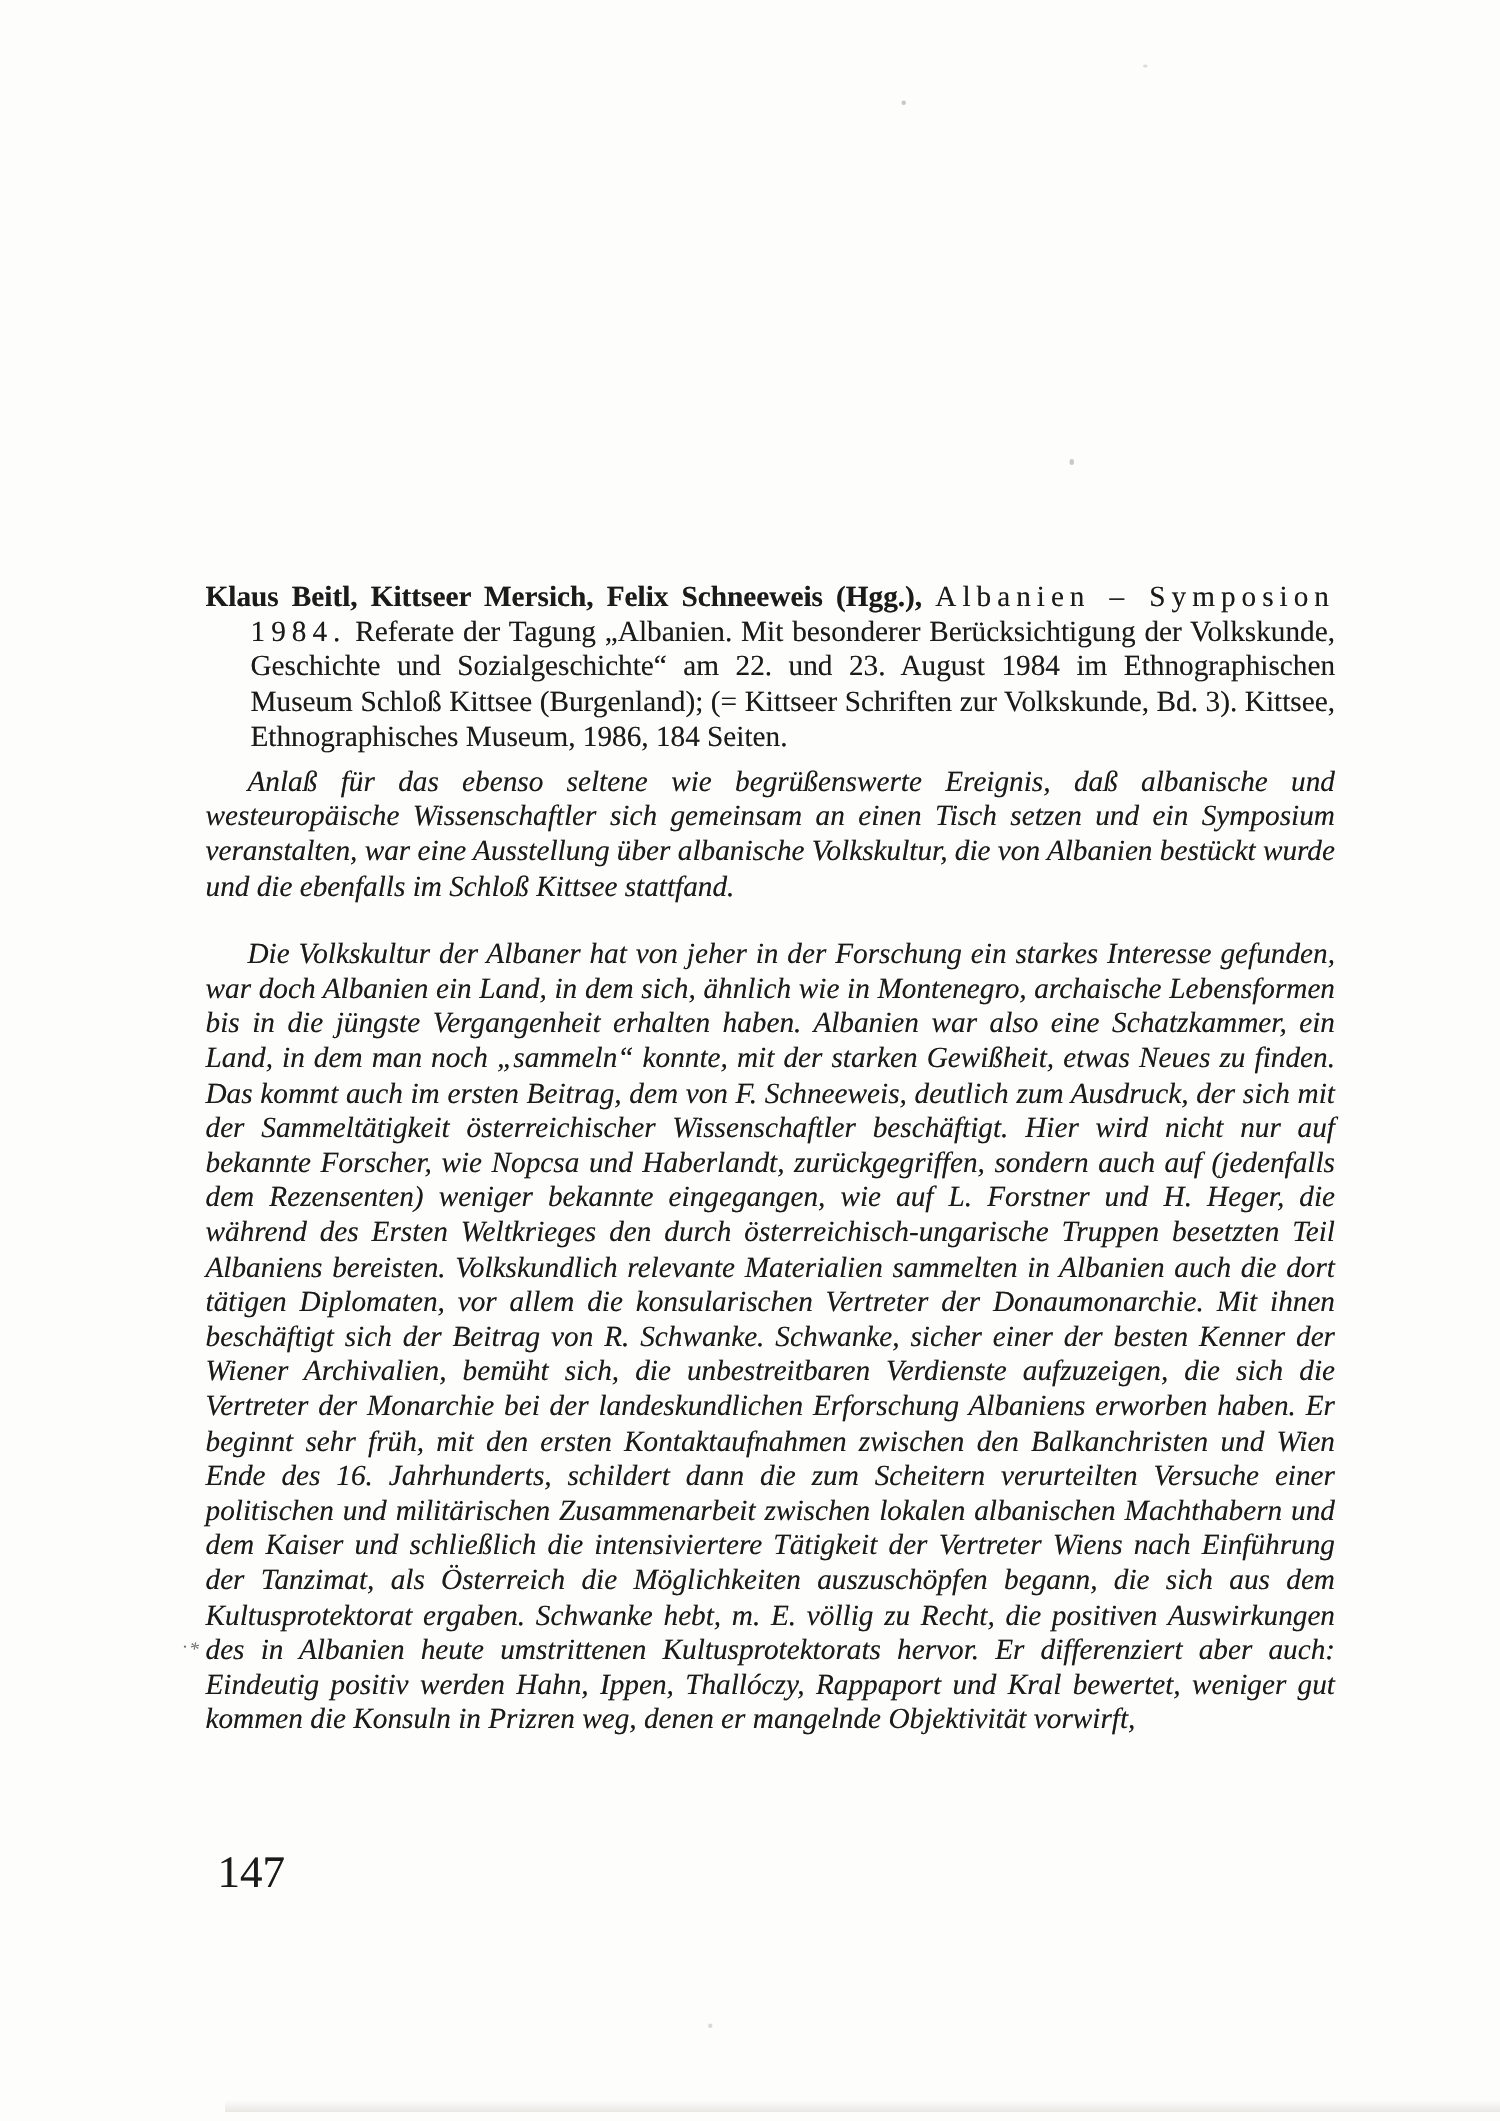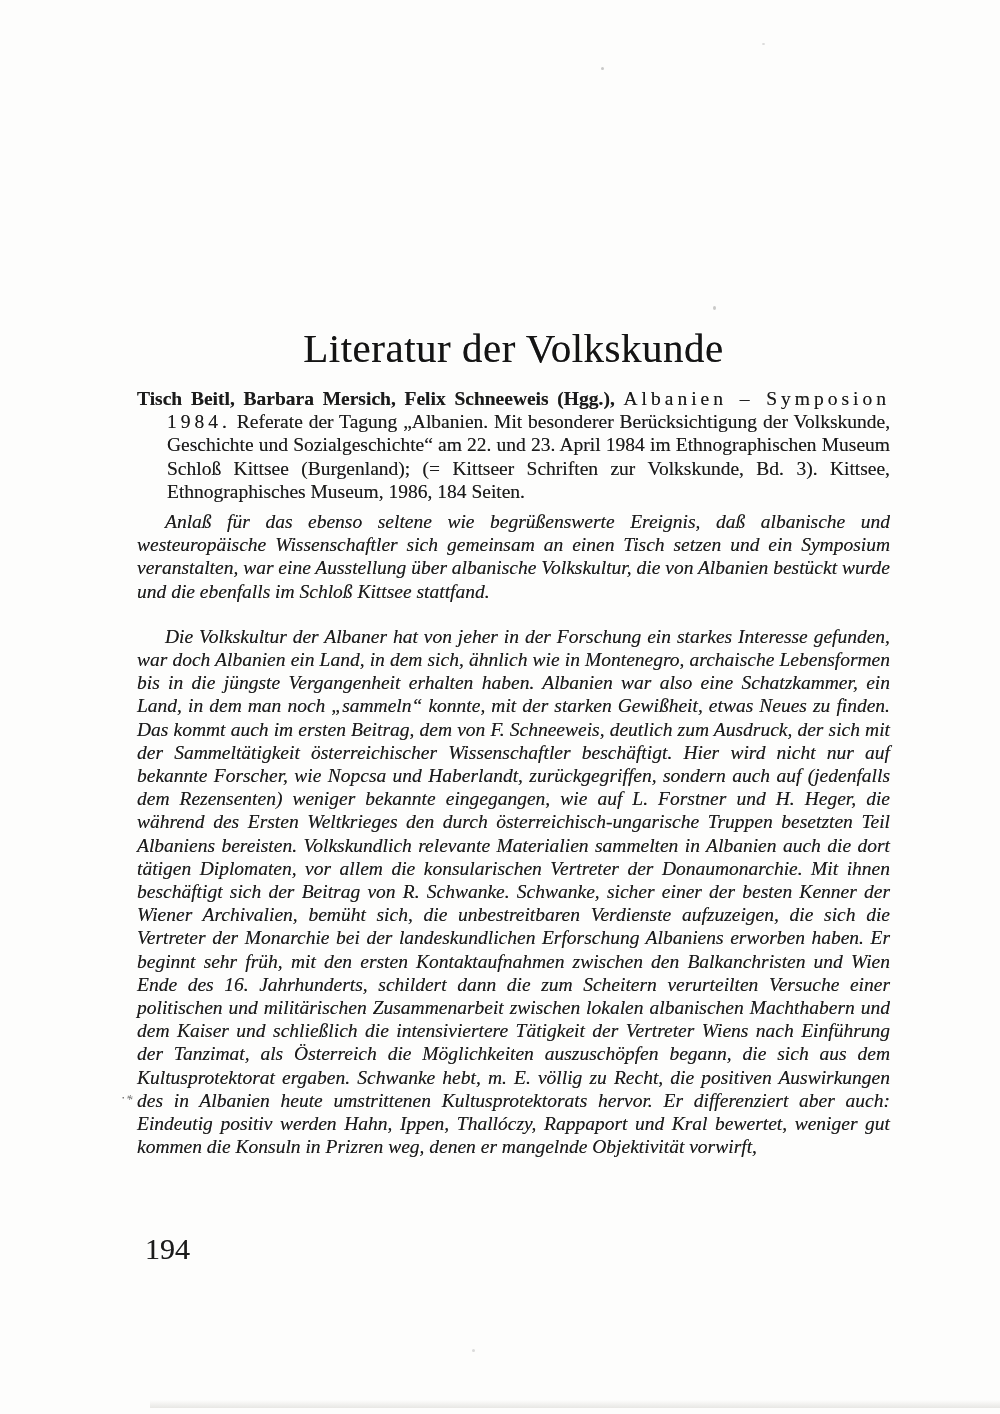--- a/index.html
+++ b/index.html
@@ -93,37 +93,36 @@
     bottom: 6px;
     height: 8px;
     background: linear-gradient(to bottom, rgba(226,225,221,0.0), rgba(214,213,208,0.55));
   }
 </style>
 </head>
 <body>
 
 <div class="page">
 
-  <h1 class="title">Literatur der Volkskunde</h1>
 
   <div class="textblock" lang="de">
     <p class="biblio">
-      <span class="bold">Tisch Beitl, Barbara Mersich, Felix Schneeweis (Hgg.),</span>
+      <span class="bold">Klaus Beitl, Kittseer Mersich, Felix Schneeweis (Hgg.),</span>
       <span class="spaced">Albanien – Symposion 1984.</span>
-      <span>Referate der Tagung „Albanien. Mit besonderer Berücksichtigung der Volkskunde, Geschichte und Sozialgeschichte“ am 22. und 23. April 1984 im Ethnographischen Museum Schloß Kittsee (Burgenland); (= Kittseer Schriften zur Volkskunde, Bd. 3). Kittsee, Ethnographisches Museum, 1986, 184 Seiten.</span>
+      <span>Referate der Tagung „Albanien. Mit besonderer Berücksichtigung der Volkskunde, Geschichte und Sozialgeschichte“ am 22. und 23. August 1984 im Ethnographischen Museum Schloß Kittsee (Burgenland); (= Kittseer Schriften zur Volkskunde, Bd. 3). Kittsee, Ethnographisches Museum, 1986, 184 Seiten.</span>
     </p>
 
     <p class="body-para para-1">Anlaß für das ebenso seltene wie begrüßenswerte Ereignis, daß albanische und westeuropäische Wissenschaftler sich gemeinsam an einen Tisch setzen und ein Symposium veranstalten, war eine Ausstellung über albanische Volkskultur, die von Albanien bestückt wurde und die ebenfalls im Schloß Kittsee stattfand.</p>
 
     <p class="body-para para-2">Die Volkskultur der Albaner hat von jeher in der Forschung ein starkes Interesse gefunden, war doch Albanien ein Land, in dem sich, ähnlich wie in Montenegro, archaische Lebensformen bis in die jüngste Vergangenheit erhalten haben. Albanien war also eine Schatzkammer, ein Land, in dem man noch „sammeln“ konnte, mit der starken Gewißheit, etwas Neues zu finden. Das kommt auch im ersten Beitrag, dem von F. Schneeweis, deutlich zum Ausdruck, der sich mit der Sammeltätigkeit österreichischer Wissenschaftler beschäftigt. Hier wird nicht nur auf bekannte Forscher, wie Nopcsa und Haberlandt, zurückgegriffen, sondern auch auf (jedenfalls dem Rezensenten) weniger bekannte eingegangen, wie auf L. Forstner und H. Heger, die während des Ersten Weltkrieges den durch österreichisch-ungarische Truppen besetzten Teil Albaniens bereisten. Volkskundlich relevante Materialien sammelten in Albanien auch die dort tätigen Diplomaten, vor allem die konsularischen Vertreter der Donaumonarchie. Mit ihnen beschäftigt sich der Beitrag von R. Schwanke. Schwanke, sicher einer der besten Kenner der Wiener Archivalien, bemüht sich, die unbestreitbaren Verdienste aufzuzeigen, die sich die Vertreter der Monarchie bei der landeskundlichen Erforschung Albaniens erworben haben. Er beginnt sehr früh, mit den ersten Kontaktaufnahmen zwischen den Balkanchristen und Wien Ende des 16. Jahrhunderts, schildert dann die zum Scheitern verurteilten Versuche einer politischen und militärischen Zusammenarbeit zwischen lokalen albanischen Machthabern und dem Kaiser und schließlich die intensiviertere Tätigkeit der Vertreter Wiens nach Einführung der Tanzimat, als Österreich die Möglichkeiten auszuschöpfen begann, die sich aus dem Kultusprotektorat ergaben. Schwanke hebt, m. E. völlig zu Recht, die positiven Auswirkungen des in Albanien heute umstrittenen Kultusprotektorats hervor. Er differenziert aber auch: Eindeutig positiv werden Hahn, Ippen, Thallóczy, Rappaport und Kral bewertet, weniger gut kommen die Konsuln in Prizren weg, denen er mangelnde Objektivität vorwirft,</p>
   </div>
 
   <div class="margin-mark">·*</div>
 
-  <div class="page-number">194</div>
+  <div class="page-number">147</div>
 
   <div class="speck speck-1"></div>
   <div class="speck speck-2"></div>
   <div class="speck speck-3"></div>
   <div class="speck speck-4"></div>
 
   <div class="bottom-edge"></div>
 
 </div>
 

